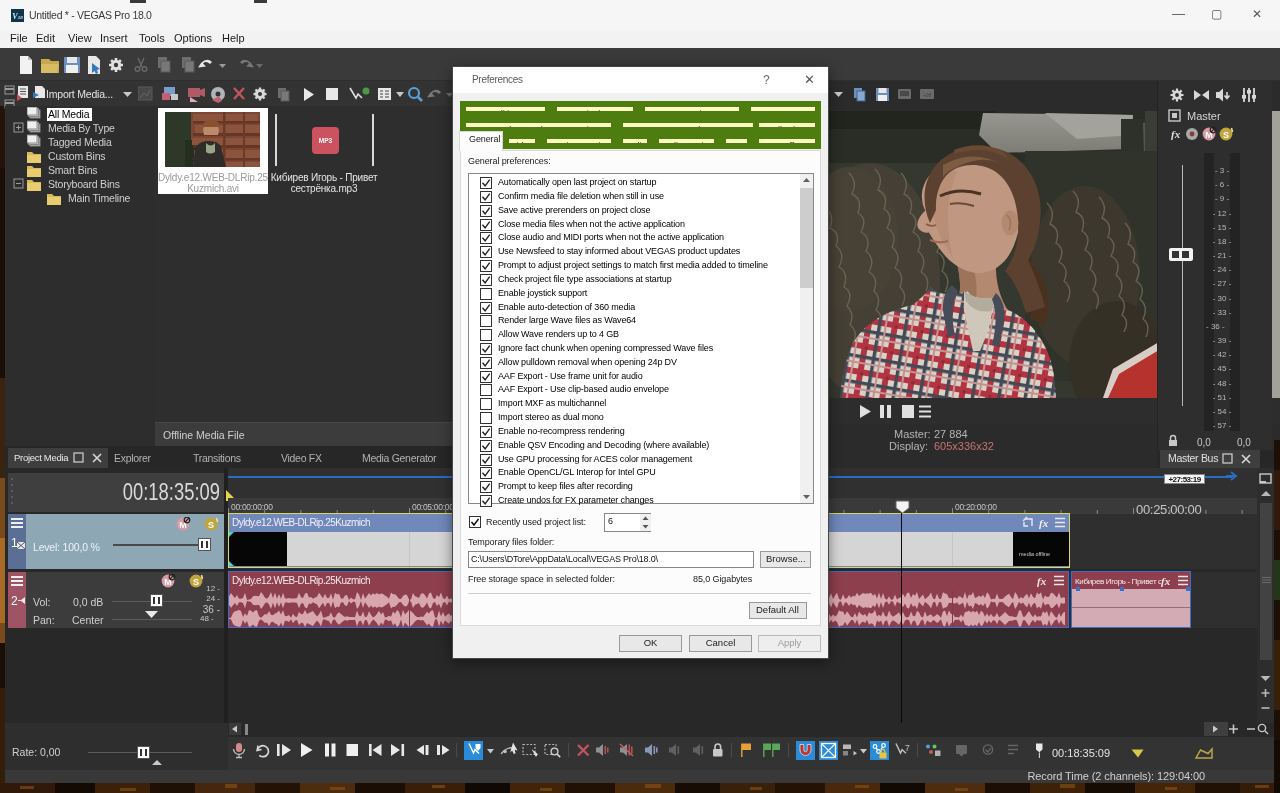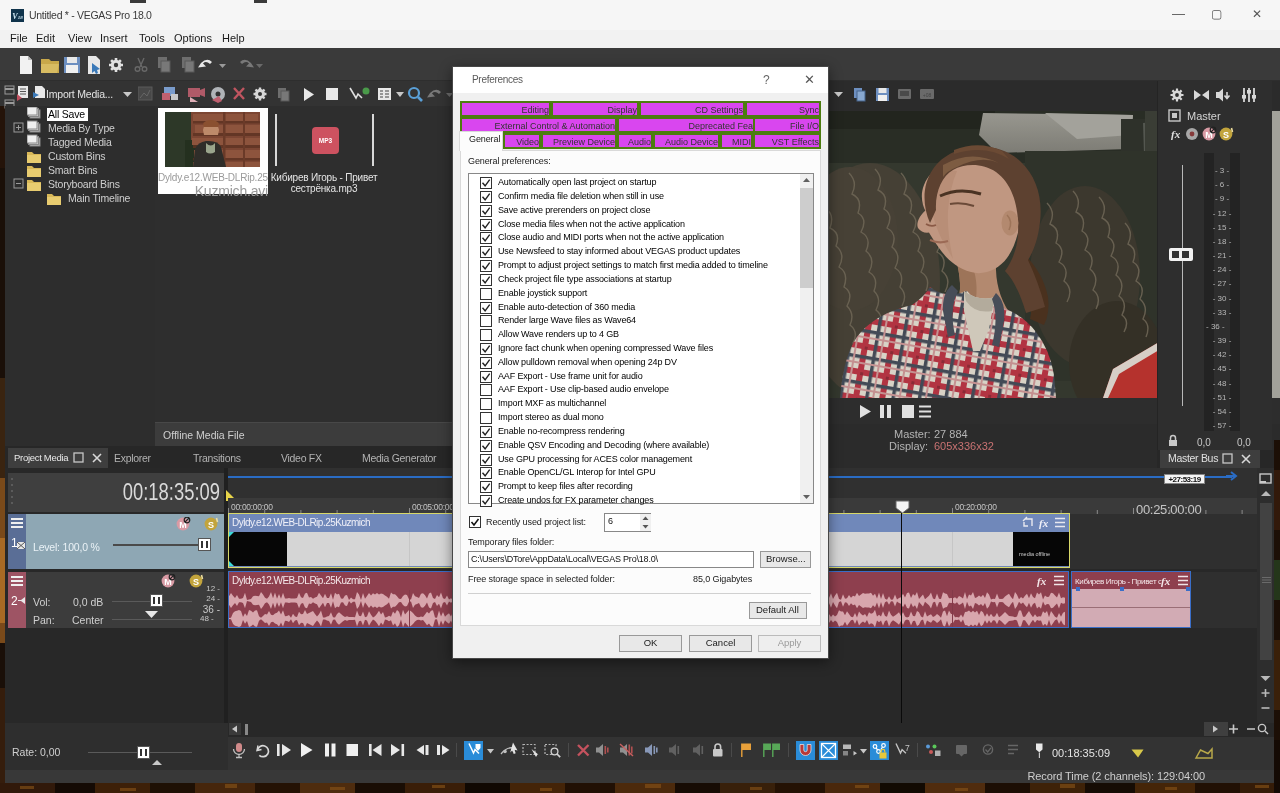--- a/index.html
+++ b/index.html
@@ -1,19 +1,19 @@
 <!DOCTYPE html>
 <html><head><meta charset="utf-8"><style>
 *{margin:0;padding:0;box-sizing:border-box}
 html,body{width:1280px;height:793px;overflow:hidden;background:#222}
 body{font-family:"Liberation Sans",sans-serif;-webkit-font-smoothing:antialiased}
 .a{position:absolute}
 .t{position:absolute;white-space:nowrap}
 #app{position:absolute;left:0;top:0;width:1280px;height:793px;background:#2d2d2d}
-.tabr{position:absolute;height:16px;background:#d946ef;border:2px solid #4d7c0f;font-size:9px;color:#333;text-align:right;line-height:15px;white-space:nowrap;overflow:hidden}
+.tabr{position:absolute;height:16px;background:#fef9c3;border:6px solid #4d7c0f;font-size:9px;color:#333;text-align:center;line-height:15px;white-space:nowrap;overflow:hidden}
 </style></head><body>
 <div id="app">
 
 <svg class="a" style="left:0;top:48px" width="5" height="735">
       <rect width="5" height="735" fill="#1a0f08"></rect>
       <rect y="0" width="5" height="120" fill="#241309"></rect>
       <rect y="330" width="5" height="100" fill="#3a2410"></rect>
       <rect y="430" width="5" height="165" fill="#7a4a1a"></rect>
       <rect y="490" width="5" height="85" fill="#a86a24"></rect>
       <rect y="640" width="5" height="95" fill="#351d0c"></rect>
@@ -171,21 +171,21 @@
 <div class="t" style="left:163px;top:429px;font-size:10.5px;color:#d0d0d0">Offline Media File</div>
 
 <svg class="a" style="left:5px;top:106px" width="150" height="110">
  <g fill="none" stroke="#9a9a9a" stroke-width="1">
   <rect x="9" y="17" width="9" height="9" fill="#2d2d2d"></rect>
         <path d="M11 21.5 h5 M13.5 19 v5"></path>
   <rect x="9" y="73" width="9" height="9" fill="#2d2d2d"></rect>
         <path d="M11 77.5 h5"></path>
  </g>
 </svg>
-<div class="t" style="left:47px;top:108px;font-size:10.5px;letter-spacing:-0.2px;color:#000;background:#fff;padding:0 3px 1px 1px">All Save</div>
+<div class="t" style="left:47px;top:108px;font-size:10.5px;letter-spacing:-0.2px;color:#000;background:#fff;padding:0 3px 1px 1px">All Media</div>
 <div class="t" style="left:48px;top:122px;font-size:10.5px;letter-spacing:-0.2px;color:#cfcfcf">Media By Type</div>
 <div class="t" style="left:48px;top:136px;font-size:10.5px;letter-spacing:-0.2px;color:#cfcfcf">Tagged Media</div>
 <div class="t" style="left:48px;top:150px;font-size:10.5px;letter-spacing:-0.2px;color:#cfcfcf">Custom Bins</div>
 <div class="t" style="left:48px;top:164px;font-size:10.5px;letter-spacing:-0.2px;color:#cfcfcf">Smart Bins</div>
 <div class="t" style="left:48px;top:178px;font-size:10.5px;letter-spacing:-0.2px;color:#cfcfcf">Storyboard Bins</div>
 <div class="t" style="left:68px;top:192px;font-size:10.5px;letter-spacing:-0.2px;color:#cfcfcf">Main Timeline</div>
 <svg class="a" style="left:27px;top:107px" width="60" height="102">
  <g>
         <rect x="3" y="3" width="10" height="8" fill="#bababa" stroke="#888"></rect>
         <rect x="1.5" y="1.5" width="10" height="8" fill="#d8d8d8" stroke="#888"></rect>
@@ -232,21 +232,21 @@
  <g fill="#6a3a28">
         <rect x="58" y="0" width="2.5" height="55"></rect>
         <rect x="78" y="0" width="2" height="55"></rect>
       </g>
  <path d="M38 40 q1 -7 8 -7 q7 0 8 7 l-1 5 h-14z" fill="#bd8a6a" transform="translate(0,-22)"></path>
  <path d="M38 12 q2 -4 8 -4 q6 0 8 4 l-1 3 h-14z" fill="#8a5030"></path>
  <path d="M28 55 l2 -18 q3 -7 11 -8 q12 -1 15 6 l5 20z" fill="#2f2d29"></path>
  <path d="M41 31 q5 5 9 0 l0 9 q-5 3 -9 0z" fill="#9aa58c"></path>
 </svg>
 <div class="t" style="left:158px;top:172px;width:98px;text-align:center;font-size:10px;letter-spacing:-0.2px;color:#9a9a9a">Dyldy.e12.WEB-DLRip.25</div>
-<div class="t" style="left:158px;top:183px;width:110px;text-align:right;font-size:14px;letter-spacing:-0.2px;color:#9a9a9a">Kuzmich.avi</div>
+<div class="t" style="left:158px;top:183px;width:110px;text-align:center;font-size:10px;letter-spacing:-0.2px;color:#9a9a9a">Kuzmich.avi</div>
 <div class="a" style="left:275px;top:114px;width:2px;height:52px;background:#d8d8d8"></div>
 <div class="a" style="left:372px;top:114px;width:2px;height:52px;background:#d8d8d8"></div>
 <div class="a" style="left:312px;top:127px;width:27px;height:27px;background:#cd5260;border-radius:4px"></div>
 <div class="t" style="left:312px;top:137px;width:27px;text-align:center;font-size:6.5px;font-weight:bold;color:#fff">MP3</div>
 <div class="t" style="left:264px;top:172px;width:120px;text-align:center;font-size:10px;letter-spacing:-0.2px;color:#e4e4e4">Кибирев Игорь - Привет</div>
 <div class="t" style="left:264px;top:183px;width:120px;text-align:center;font-size:10px;letter-spacing:-0.2px;color:#e4e4e4">сестрёнка.mp3</div>
 
 <div class="a" style="left:5px;top:446px;width:450px;height:22px;background:#272727"></div>
 <div class="a" style="left:8px;top:448px;width:100px;height:20px;background:#3e3e3e"></div>
 <div class="t" style="left:14px;top:452px;font-size:9.5px;letter-spacing:-0.3px;color:#e8e8e8">Project&nbsp;Media</div>

